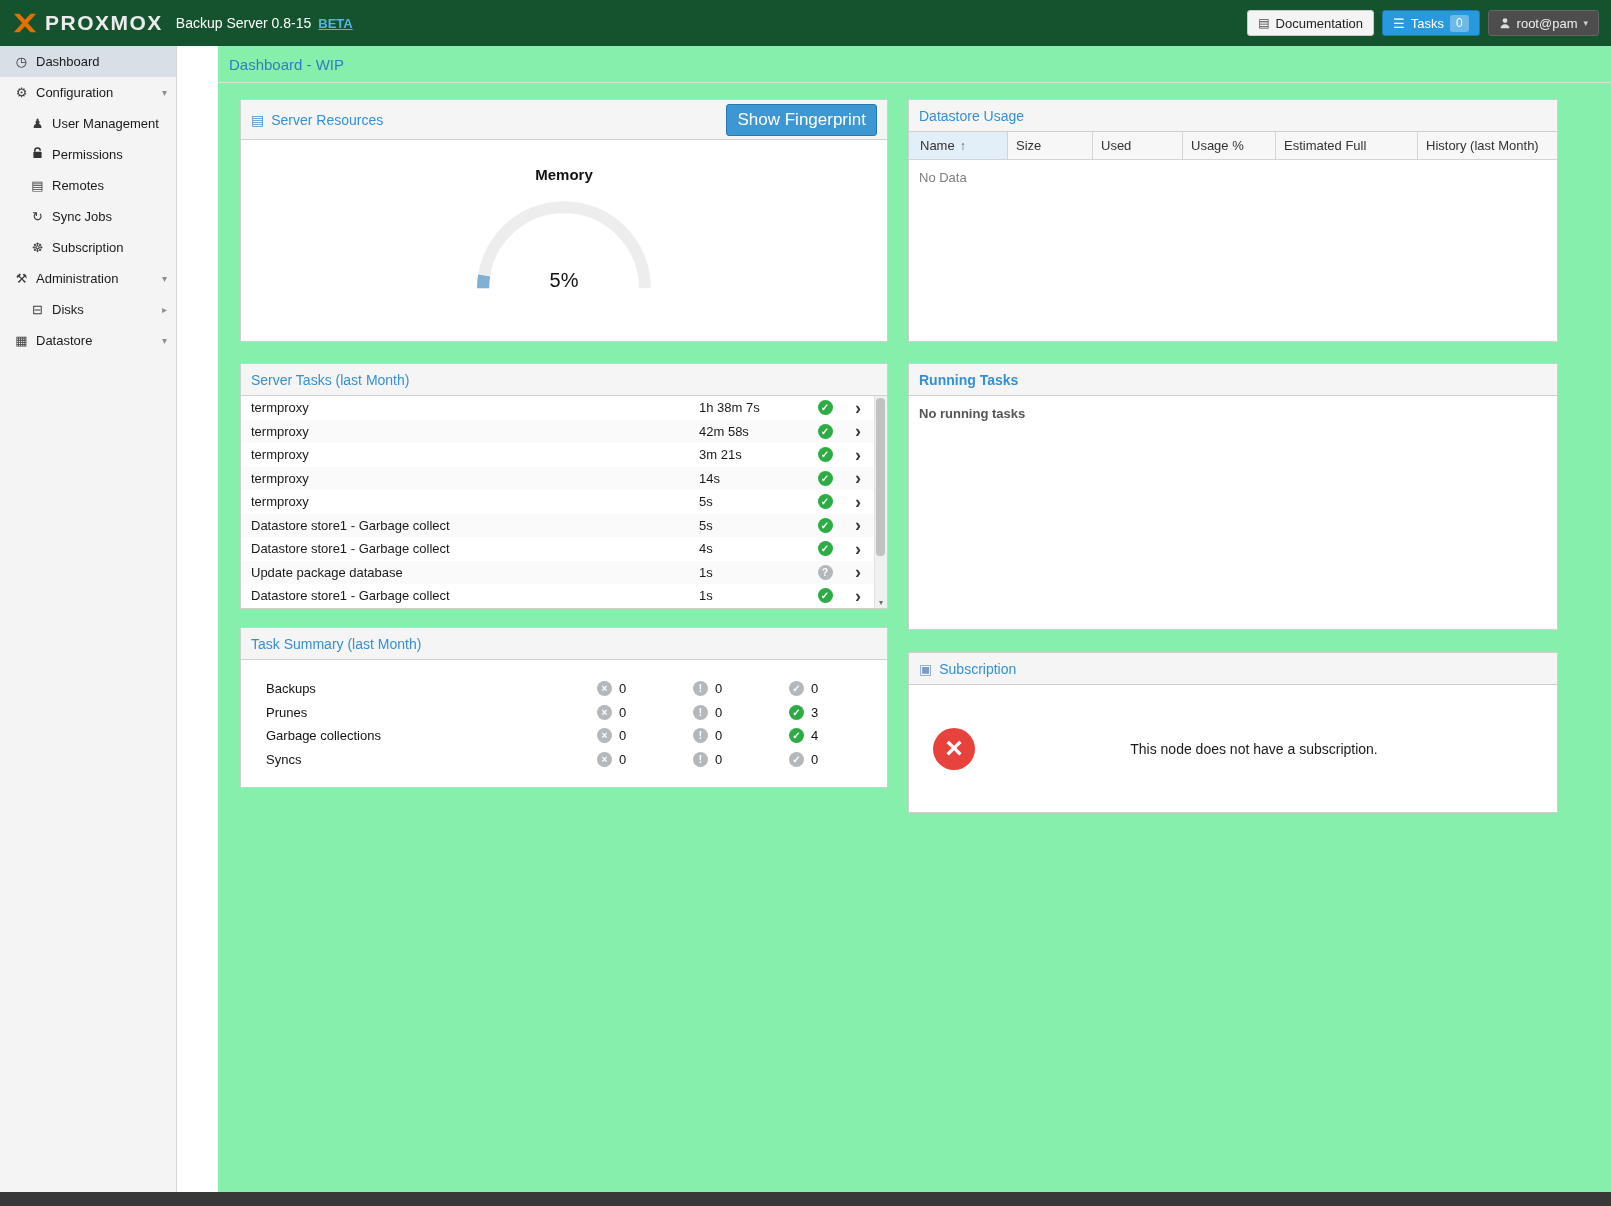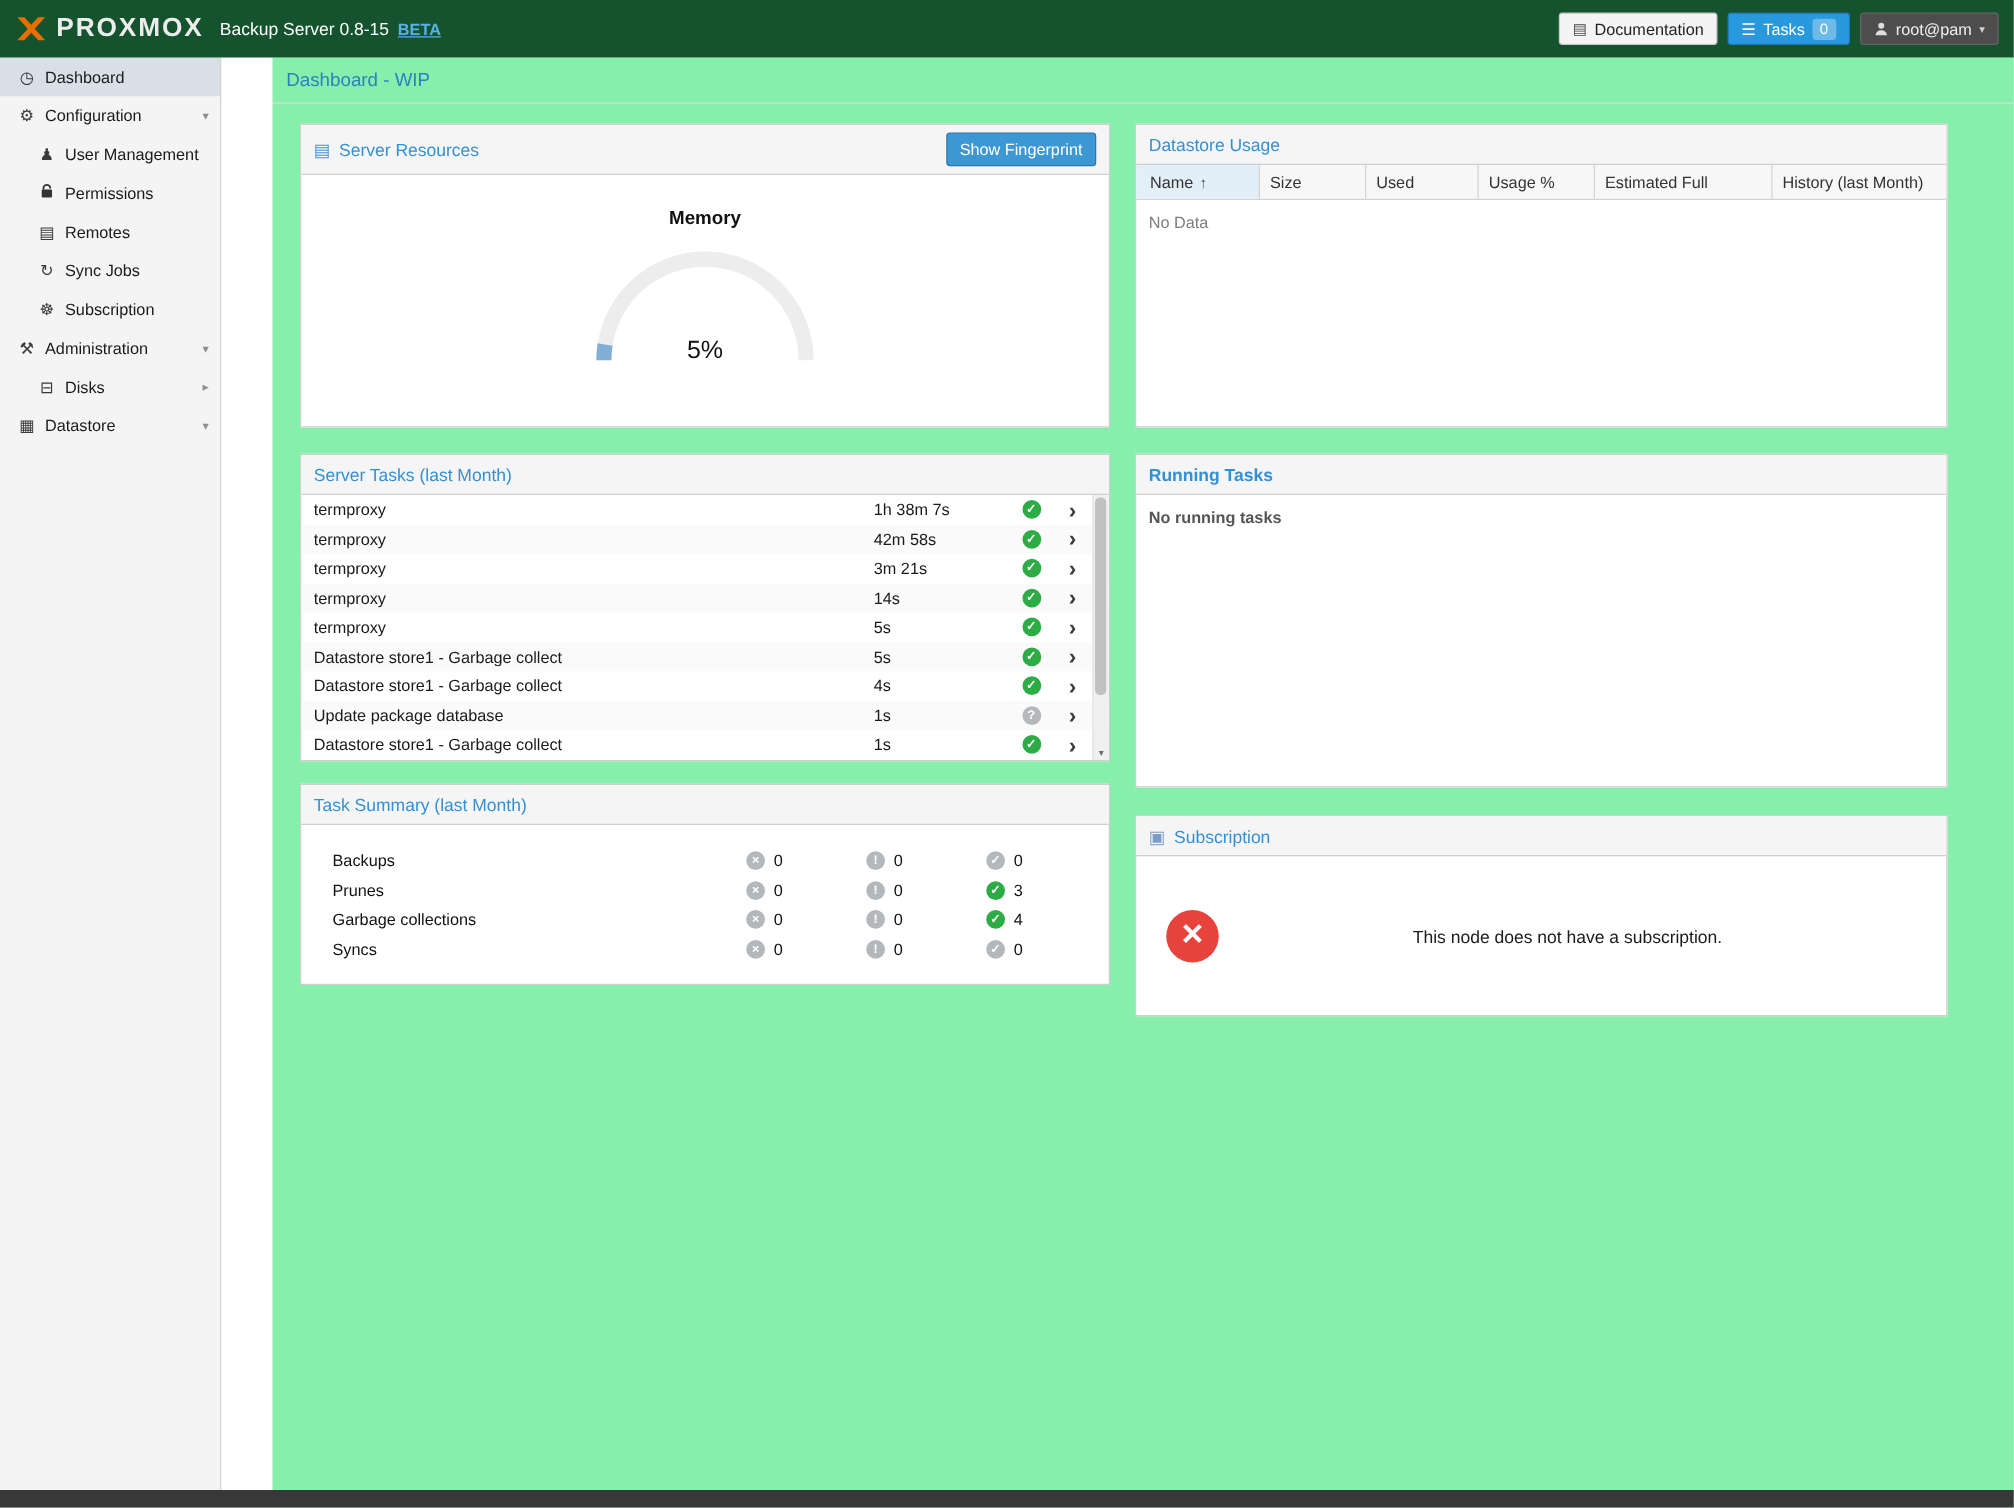--- a/index.html
+++ b/index.html
@@ -41,21 +41,21 @@
   .panel { border: 1px solid #cfcfcf; background: #fff; }
   .p-header { background: #f5f5f5; border-bottom: 1px solid #cfcfcf; display: flex; align-items: center;
     padding: 0 10px; height: 32px; }
   .p-title { color: #3390d4; font-size: 14px; display: flex; align-items: center; gap: 7px; }
   .pt-icon { font-size: 14px; color: #4a90d9; }
   .pt-icon.sub { color: #7a9cc6; }
   
   .sr-panel { height: 243px; }
   .sr-panel .p-header { height: 40px; }
   .fp-btn { margin-left: auto; background: #3d97d3; border: 1px solid #2678b0; color: #fff;
-    font-size: 13px; padding: 5px 10px; border-radius: 3px; cursor: pointer; }
+    font-size: 17px; padding: 5px 10px; border-radius: 3px; cursor: pointer; }
   .sr-body { display: flex; }
   .gauge-col { flex: 1; text-align: center; padding-top: 26px; }
   .gauge-label { font-size: 15px; font-weight: bold; color: #111; }
   .gauge-wrap { position: relative; width: 186px; height: 95px; margin: 14px auto 0; }
   .gauge-pct { position: absolute; left: 0; right: 0; bottom: 0; font-size: 20px; color: #111; }
   
   .du-panel { height: 243px; }
   .du-cols { display: flex; height: 28px; border-bottom: 1px solid #d4d4d4; background: #f7f7f7; }
   .du-col { border-right: 1px solid #d4d4d4; display: flex; align-items: center; gap: 5px;
     padding: 0 8px; font-size: 13px; color: #333; cursor: pointer; }

